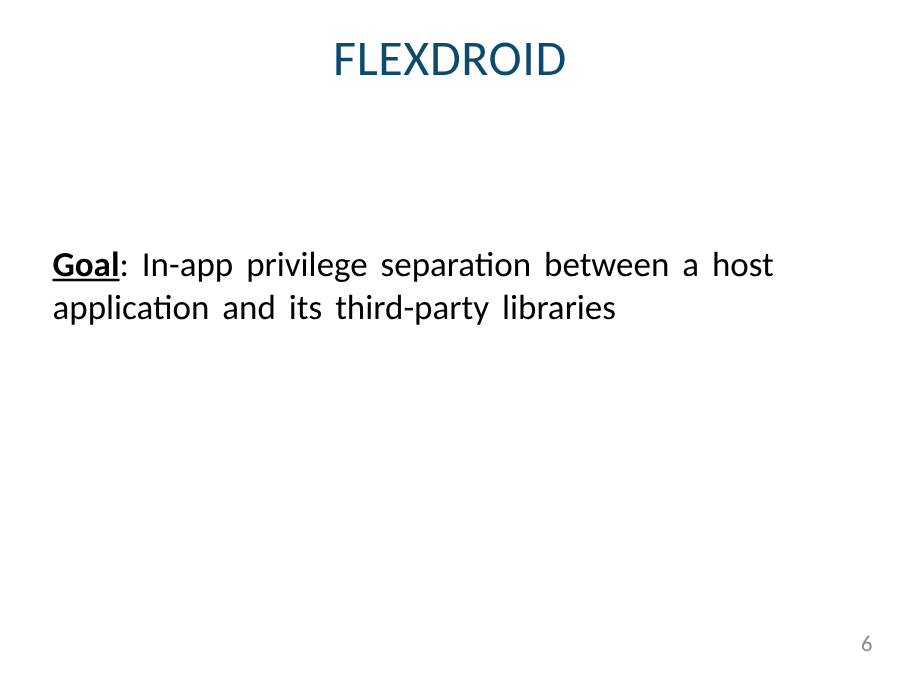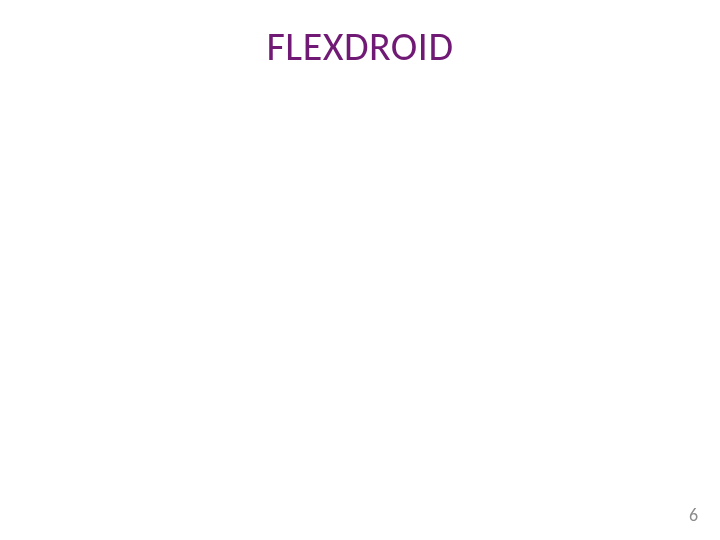--- a/index.html
+++ b/index.html
@@ -21,21 +21,21 @@
   }
   .title {
     position: absolute;
     top: 22px;
     left: 0;
     width: 100%;
     text-align: center;
     font-size: 40px;
     font-weight: 400;
     letter-spacing: 0.5px;
-    color: #701a75;
+    color: #0c4a6e;
   }
   .body {
     position: absolute;
     top: 195px;
     left: 42px;
     right: 60px;
     font-size: 28px;
     line-height: 1.2;
     color: #000000;
     word-spacing: 4px;
@@ -52,15 +52,18 @@
     font-size: 18px;
     color: #8b8b8b;
   }
 </style>
 </head>
 <body>
 
 <div class="slide">
   <div class="title">FLEXDROID</div>
 
+  <div class="body">
+    <span class="goal-label">Goal</span><span>: </span><span>In-app privilege separation between a host application and its third-party libraries</span>
+  </div>
 
   <div class="page-number">6</div>
 </div>
 
 </body></html>

